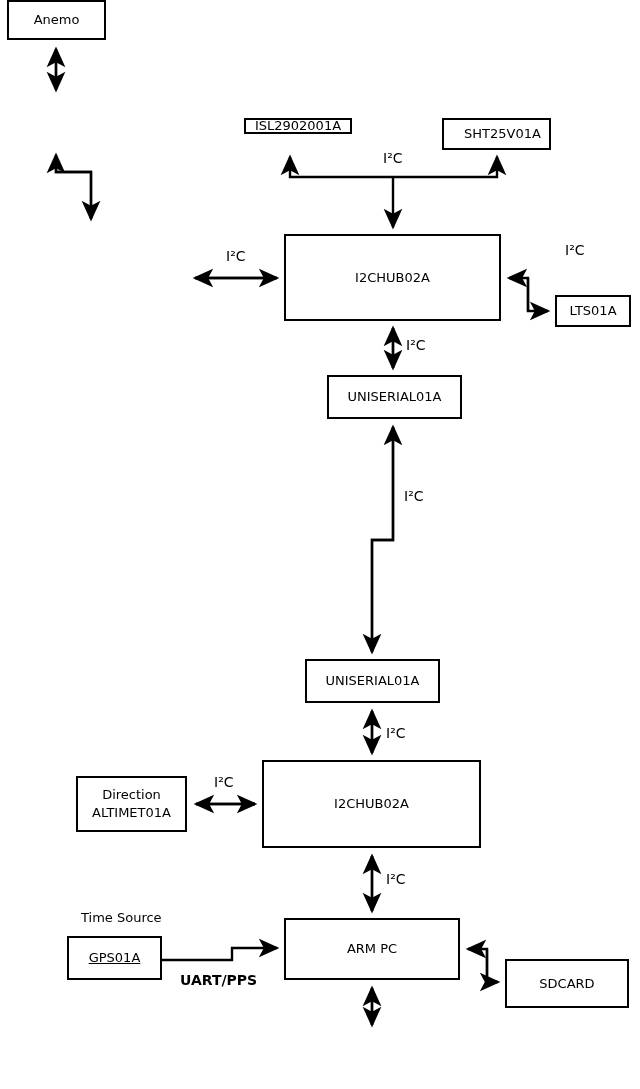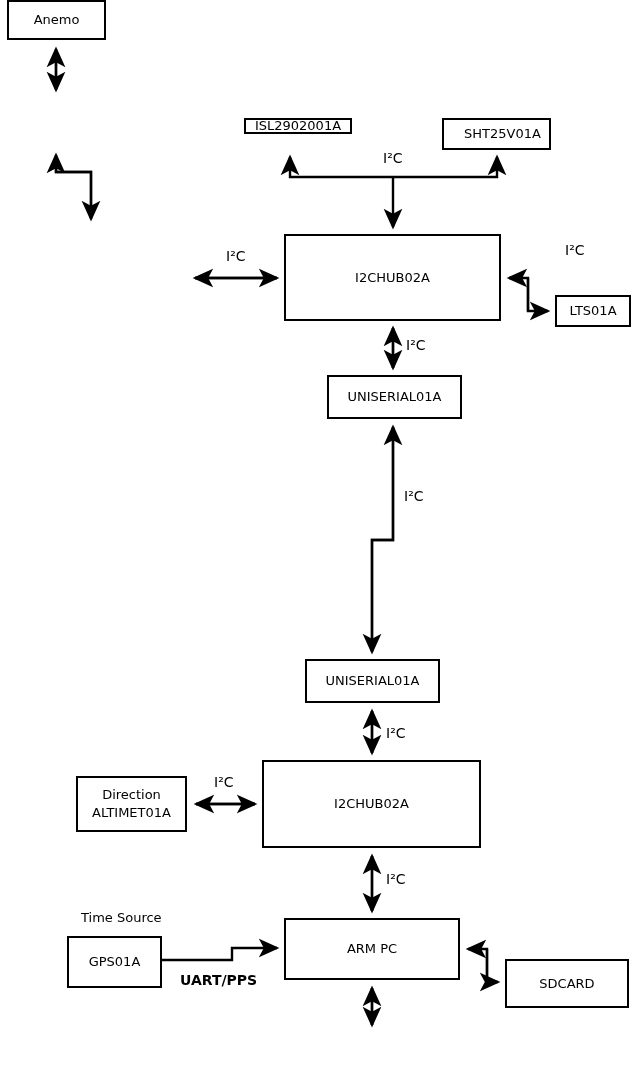--- a/index.html
+++ b/index.html
@@ -126,21 +126,21 @@
 
   <div class="node" style="left:327px;top:375px;  width:135px; height:44px;">UNISERIAL01A</div>
 
   <div class="node" style="left:305px;top:659px;  width:135px; height:44px;">UNISERIAL01A</div>
 
   <div class="node" style="left:76px; top:776px;  width:111px; height:56px;">Direction
 ALTIMET01A</div>
 
   <div class="node" style="left:262px;top:760px;  width:219px; height:88px;">I2CHUB02A</div>
 
-  <div class="node" style="left:67px; top:936px;  width:95px;  height:52px;">GPS01A</div>
+  <div class="node" style="left:67px; top:936px;  width:95px;  height:44px;text-decoration:underline;">GPS01A</div>
 
   <div class="node" style="left:284px;top:918px;  width:176px; height:62px;">ARM PC</div>
 
   <div class="node" style="left:505px;top:959px;  width:124px; height:49px;">SDCARD</div>
 
 
   <div class="edge-label" style="left:226px; top:248px;">I²C</div>
 
   <div class="edge-label" style="left:383px; top:150px;">I²C</div>
 

